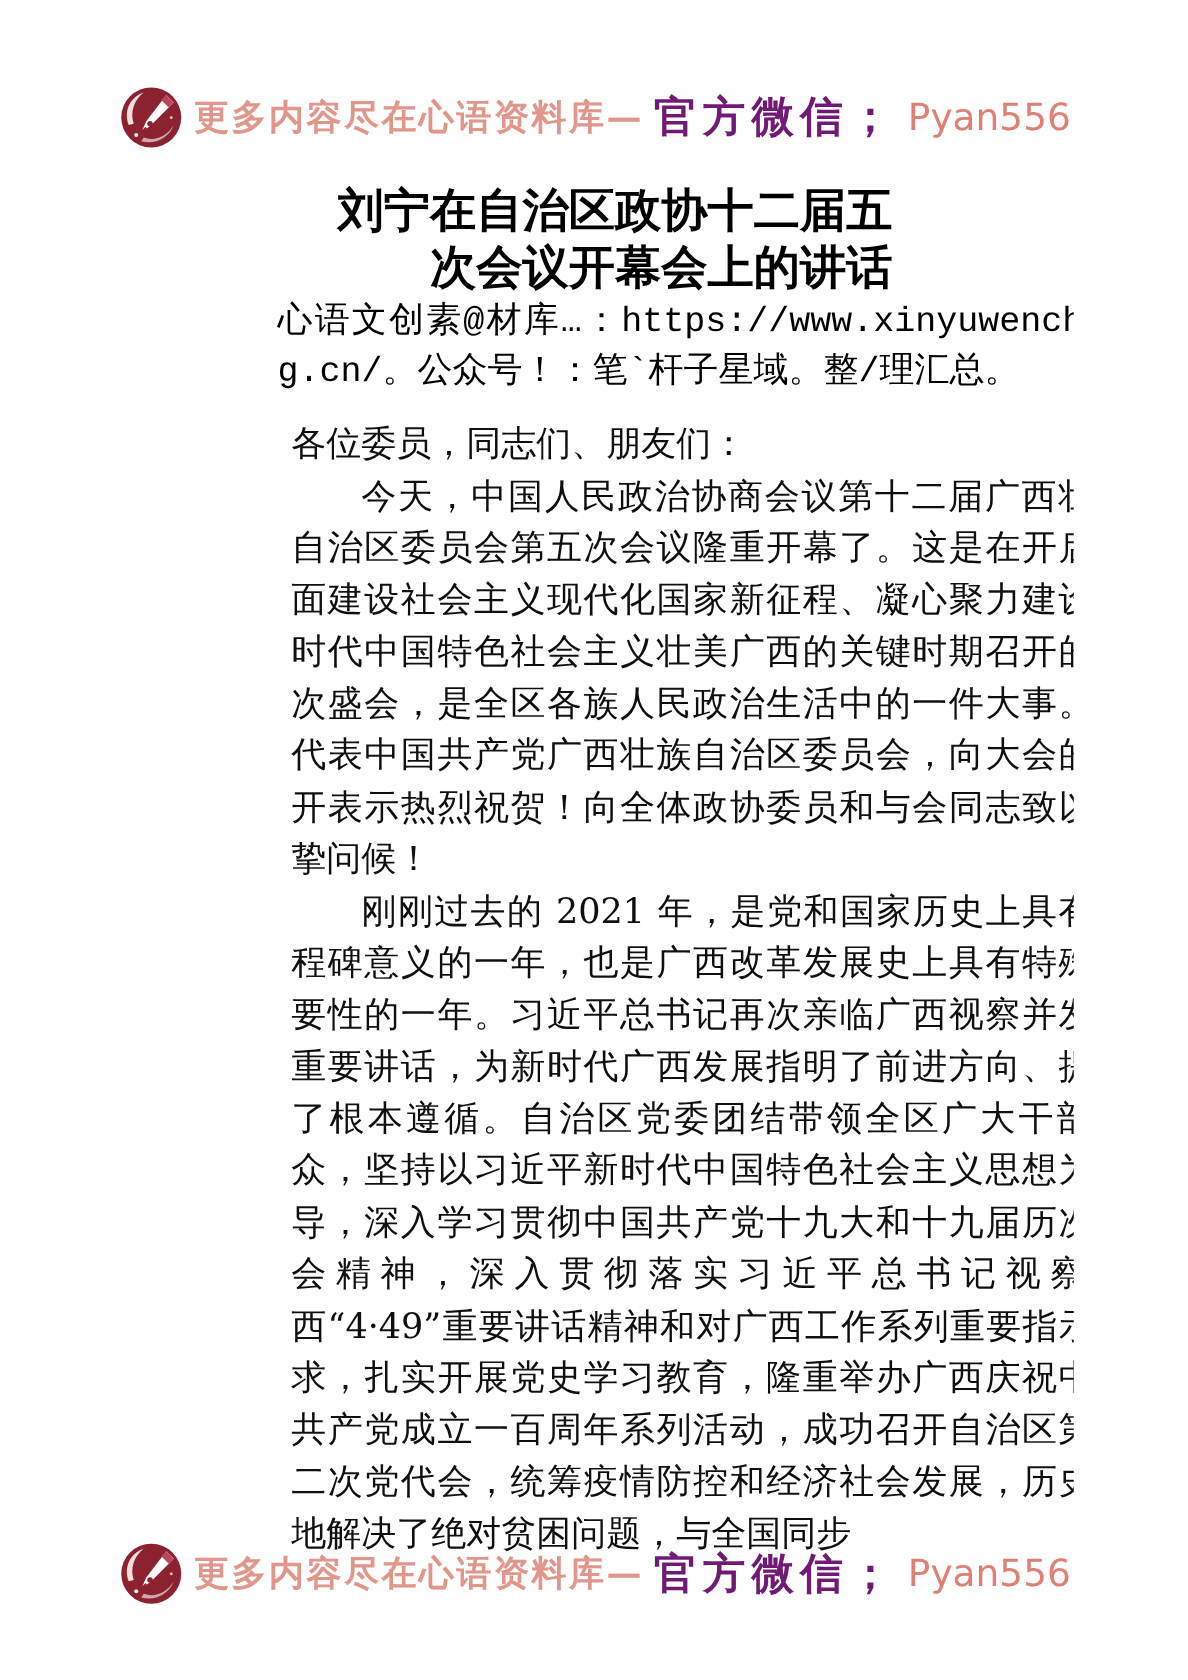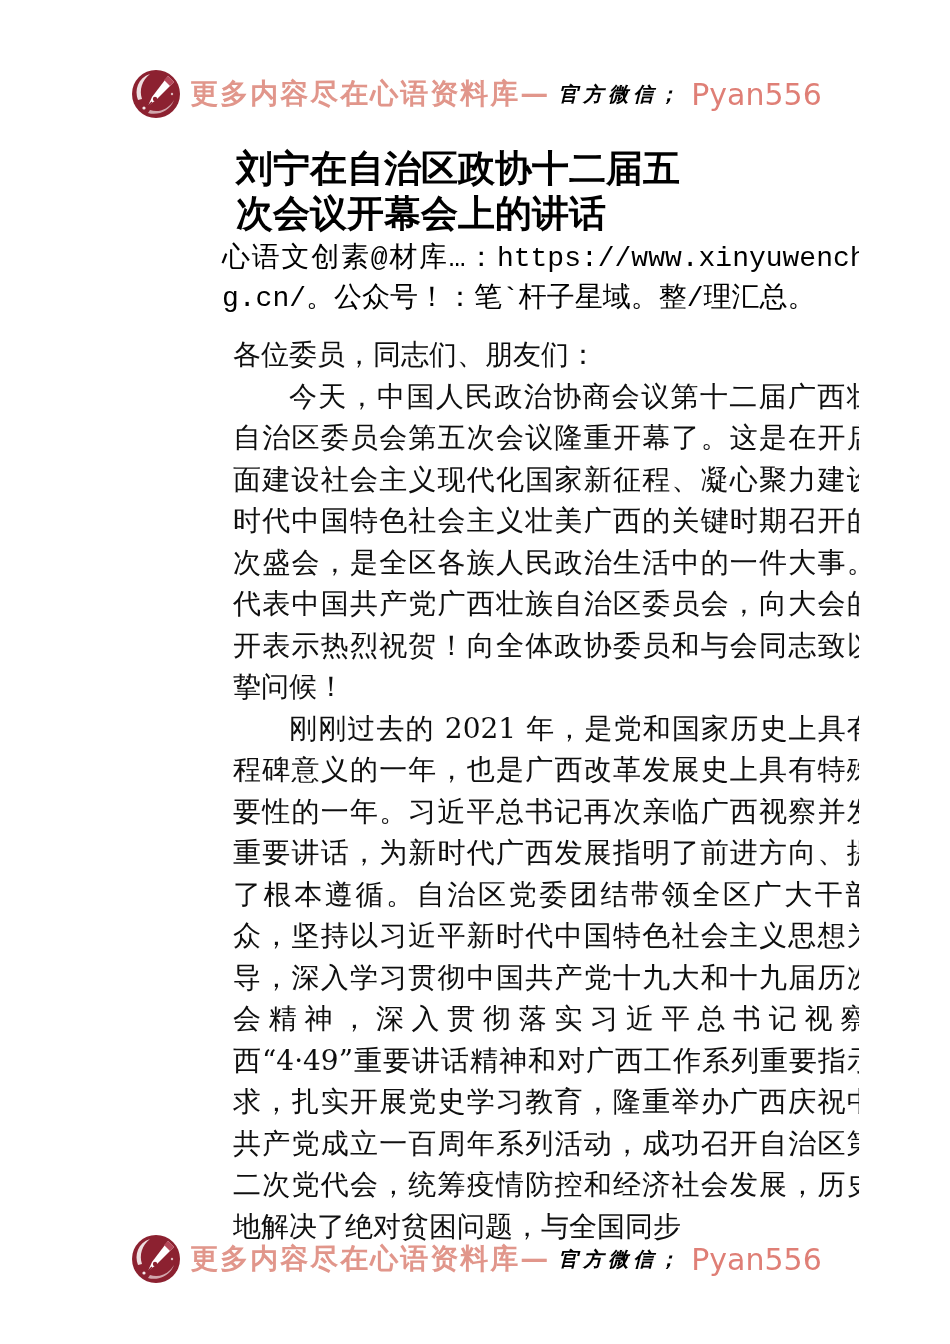--- a/index.html
+++ b/index.html
@@ -17,31 +17,31 @@
     gap:8px; white-space:nowrap;
   }
   .watermark-top { top:66px; }
   .watermark-bottom { top:1231px; }
   .logo { width:54px; height:56px; display:inline-block; flex:0 0 auto; }
   .wm-brand {
     color:#e1968b; font-size:28px; font-weight:700;
     letter-spacing:2px;
   }
   .wm-label {
-    color:#000000; font-size:20px; font-style:italic;
+    color:#701a75; font-size:34px; 
     letter-spacing:5px; font-weight:600;
   }
   .wm-id {
     color:#df7f76; font-size:30px;
     font-family:"DejaVu Sans","Liberation Sans",sans-serif;
     text-align:center;
   }
   .title {
     position:absolute; top:146px; left:145px; right:145px;
-    margin:0; text-align:left;
+    margin:0; text-align:right;
     font-size:37px; line-height:1.22; font-weight:600;
     color:#000000; letter-spacing:0px;
   }
   .source {
     position:absolute; top:239px; left:131px; width:695px;
     margin:0; font-size:28px; line-height:1.43;
     color:#000000; text-align:justify;
     word-break:break-all;
     font-family:Liberation Mono, monospace;
   }

